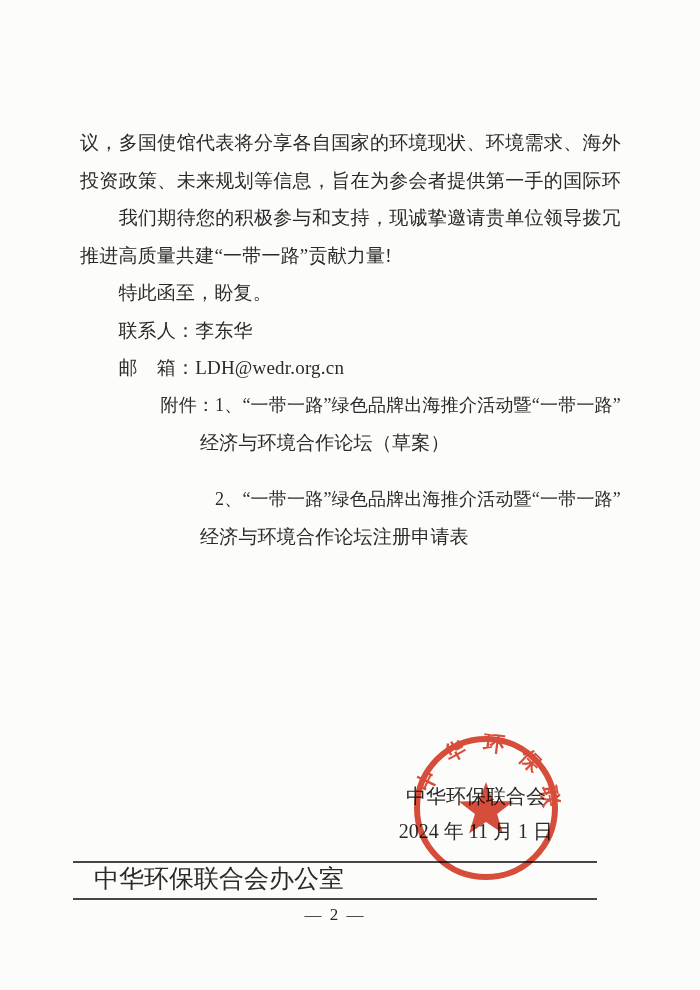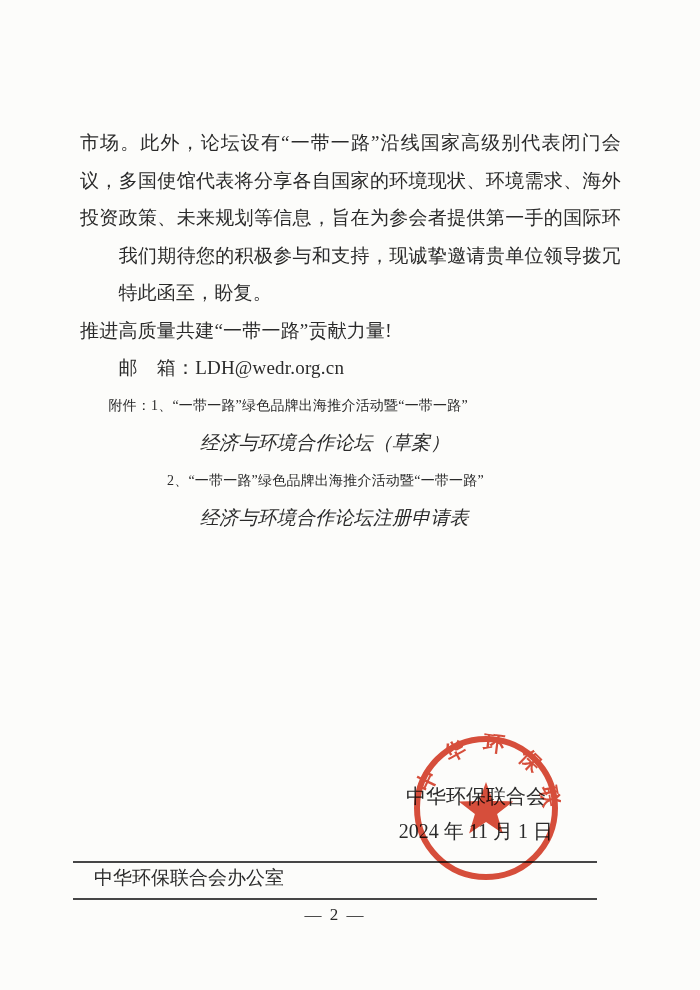--- a/index.html
+++ b/index.html
@@ -22,23 +22,23 @@
     height: 37.5px; line-height: 37.5px;
     font-size: 19px;
     white-space: nowrap;
     letter-spacing: 0.2px;
   }
   .line.j {
     white-space: normal;
     text-align: justify;
     text-align-last: justify;
   }
-  .line.s { font-size: 14px; }
-  .line.ind1 { padding-left: 120px; font-style: italic; }
-  .line.ind2 { padding-left: 87px; }
+  .line.s { font-size: 18px; text-align: right; }
+  .line.ind1 { padding-left: 120px; }
+  .line.ind2 { padding-left: 87px; margin-top: 19px; }
 
   
   .signature {
     position: absolute;
     left: 350px; top: 779px; width: 252px;
     text-align: center;
     z-index: 3;
   }
   .signature .sig-line {
     height: 35px; line-height: 35px;
@@ -65,45 +65,45 @@
   
   .footer {
     position: absolute;
     left: 73px; top: 861px; width: 524px;
     box-sizing: border-box;
     border-top: 2px solid #464646;
     border-bottom: 2px solid #464646;
     height: 39px;
     display: flex; align-items: center; justify-content: space-between;
     padding: 0 3px 5px 21px;
-    font-size: 19px;
+    font-size: 25px;
     z-index: 2;
   }
   .footer .f-left, .footer .f-right { white-space: nowrap; }
 
   .page-number {
     position: absolute;
     left: 73px; top: 905px; width: 524px;
     text-align: center;
     font-size: 17px;
     letter-spacing: 2px;
   }
 </style>
 </head>
 <body>
 
 <div class="page">
 
   <main class="doc-body">
-    <div class="line j">市场。此外，论坛设有“一带一路”沿线国家高级别代表闭门会</div>
     <div class="line j">议，多国使馆代表将分享各自国家的环境现状、环境需求、海外</div>
     <div class="line j">投资政策、未来规划等信息，旨在为参会者提供第一手的国际环</div>
     <div class="line j">　　我们期待您的积极参与和支持，现诚挚邀请贵单位领导拨冗</div>
+    <div class="line">推进高质量共建“一带一路”贡献力量!</div>
     <div class="line">　　特此函至，盼复。</div>
-    <div class="line">推进高质量共建“一带一路”贡献力量!</div>
+    <div class="line">　　联系人：李东华</div>
     <div class="line">　　邮　箱：LDH@wedr.org.cn</div>
     <div class="line s">　　附件：1、“一带一路”绿色品牌出海推介活动暨“一带一路”</div>
     <div class="line ind1">经济与环境合作论坛（草案）</div>
     <div class="line s ind2">2、“一带一路”绿色品牌出海推介活动暨“一带一路”</div>
     <div class="line ind1">经济与环境合作论坛注册申请表</div>
   </main>
 
   <div class="signature">
     <div class="sig-line">中华环保联合会</div>
     <div class="sig-line">2024 年 11 月 1 日</div>

